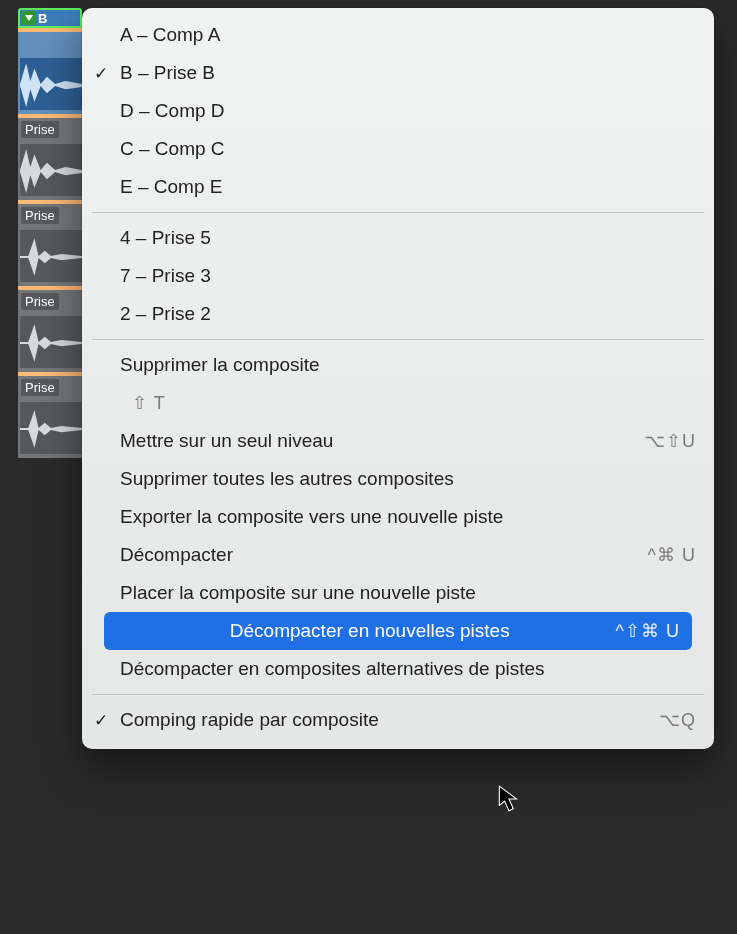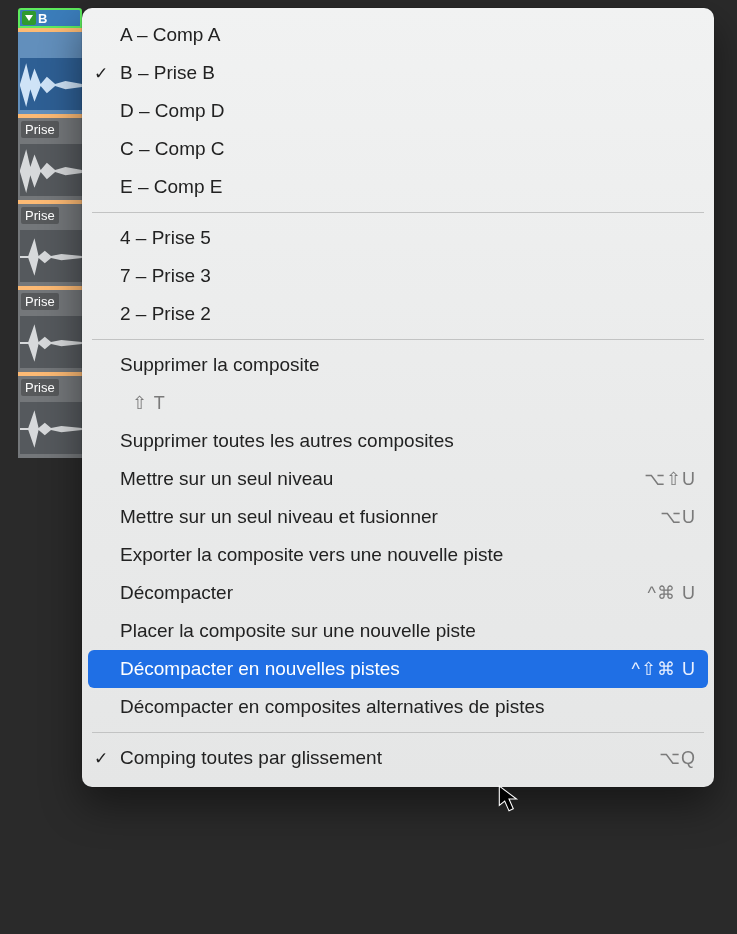--- a/index.html
+++ b/index.html
@@ -112,22 +112,23 @@
     margin-left: 12px;
     font-size: 18px;
     color: #7a7a7a;
     letter-spacing: 1px;
     white-space: nowrap;
   }
   .menu .item.highlight {
     background: #1f6fe5;
     color: #fff;
     border-radius: 6px;
-    margin: 0 6px;
+    margin: 0 22px;
     padding-right: 12px;
+    text-align: center;
   }
   .menu .item.highlight .shortcut { color: #e8f0ff; }
   .menu .item.highlight .check-col { width: 32px; }
   .menu .sep {
     height: 1px;
     background: #c2c3c3;
     margin: 6px 10px;
   }
 
   .cursor {
@@ -229,31 +230,26 @@
     <div class="item">
       <span class="check-col"></span>
       <span class="label">Supprimer la composite</span>
     </div>
     <div class="item">
       <span class="check-col"></span>
       <span class="shortcut">⇧ T</span>
     </div>
     <div class="item">
       <span class="check-col"></span>
-      <span class="label">Supprimer toutes les autres composites</span>
-    </div>
-    <div class="item">
-      <span class="check-col"></span>
       <span class="label">Mettre sur un seul niveau</span>
       <span class="shortcut">⌥⇧U</span>
     </div>
     <div class="item">
       <span class="check-col"></span>
-      <span class="label">Mettre sur un seul niveau et fusionner</span>
-      <span class="shortcut">⌥U</span>
+      <span class="label">Supprimer toutes les autres composites</span>
     </div>
     <div class="item">
       <span class="check-col"></span>
       <span class="label">Exporter la composite vers une nouvelle piste</span>
     </div>
     <div class="item">
       <span class="check-col"></span>
       <span class="label">Décompacter</span>
       <span class="shortcut">^⌘ U</span>
     </div>
@@ -266,20 +262,20 @@
       <span class="label">Décompacter en nouvelles pistes</span>
       <span class="shortcut">^⇧⌘ U</span>
     </div>
     <div class="item">
       <span class="check-col"></span>
       <span class="label">Décompacter en composites alternatives de pistes</span>
     </div>
     <div class="sep"></div>
     <div class="item">
       <span class="check-col">✓</span>
-      <span class="label">Comping toutes par glissement</span>
+      <span class="label">Comping rapide par composite</span>
       <span class="shortcut">⌥Q</span>
     </div>
   </div>
 
 <svg class="cursor" style="left:498px; top:785px;" viewBox="0 0 20 26">
   <polygon points="1,1 1,19 6,15 10,24 14,22 10,13 17,13" fill="#000" stroke="#fff" stroke-width="1"></polygon>
 </svg>
 
 </body></html>

